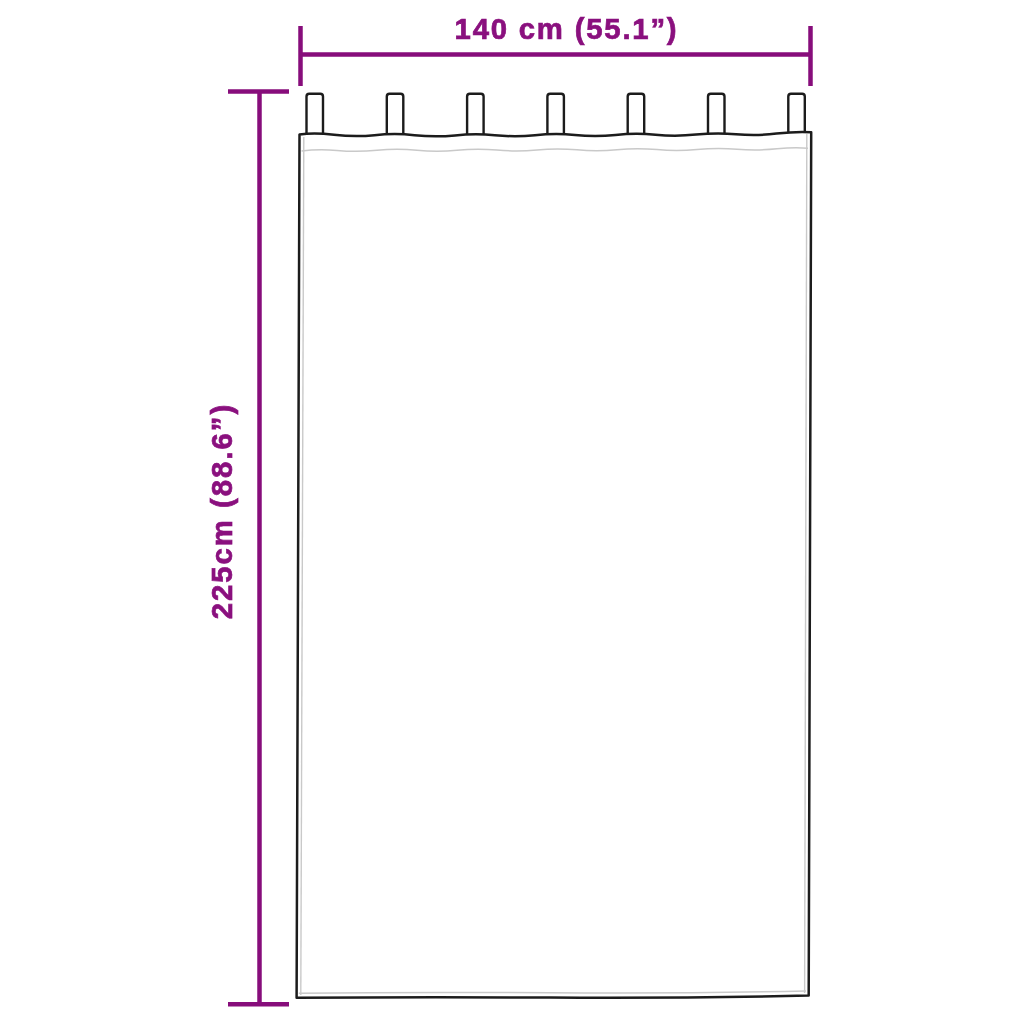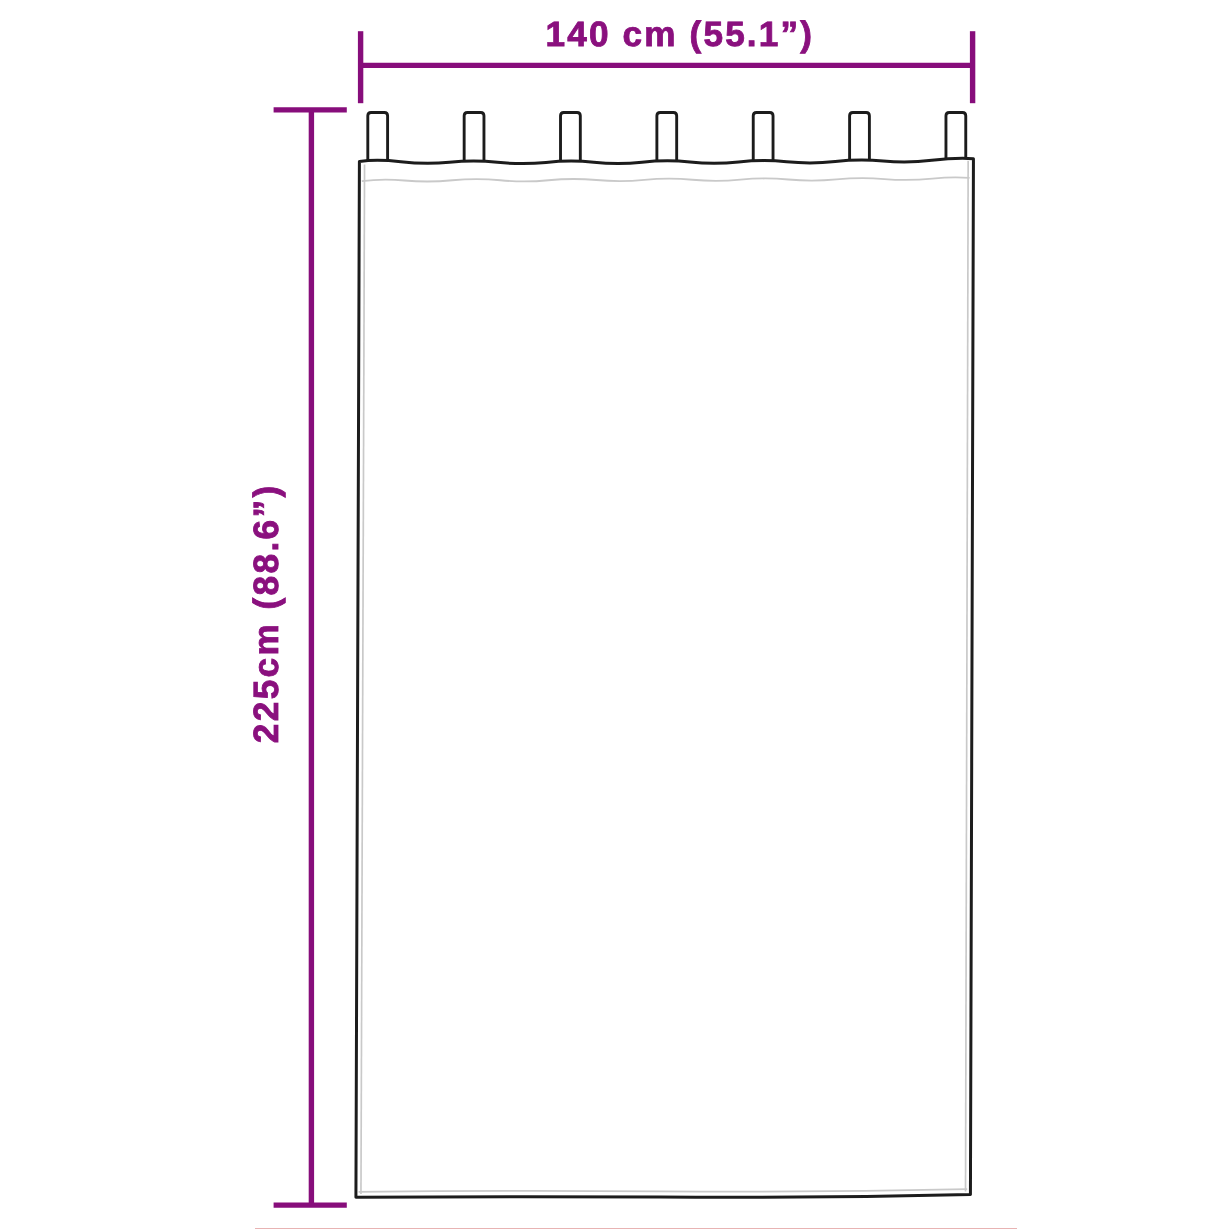--- a/index.html
+++ b/index.html
@@ -1,16 +1,16 @@
 <!DOCTYPE html>
 <html><head>
 <meta charset="utf-8">
 <style>
   html,body{margin:0;padding:0;background:#ffffff;}
-  .wrap{width:1024px;height:1024px;position:relative;background:#b91c1c;}
+  .wrap{width:1024px;height:1024px;position:relative;background:#f9a8d4;}
   text{font-family:"Liberation Sans", sans-serif;font-weight:bold;fill:#8a107e;stroke:#8a107e;stroke-width:0.7;}
 </style>
 </head>
 <body>
 <div class="wrap">
 <svg width="1024" height="1024" viewBox="0 0 1024 1024" xmlns="http://www.w3.org/2000/svg">
 
   <rect x="0" y="0" width="1024" height="1024" fill="#ffffff"></rect>
 
   <path d="M 306.5 134 L 306.5 96.5 Q 306.5 93.8 309.2 93.8 L 320.3 93.8 Q 323 93.8 323 96.5 L 323 134" fill="#ffffff" stroke="#1c1c1c" stroke-width="2.4"></path>

